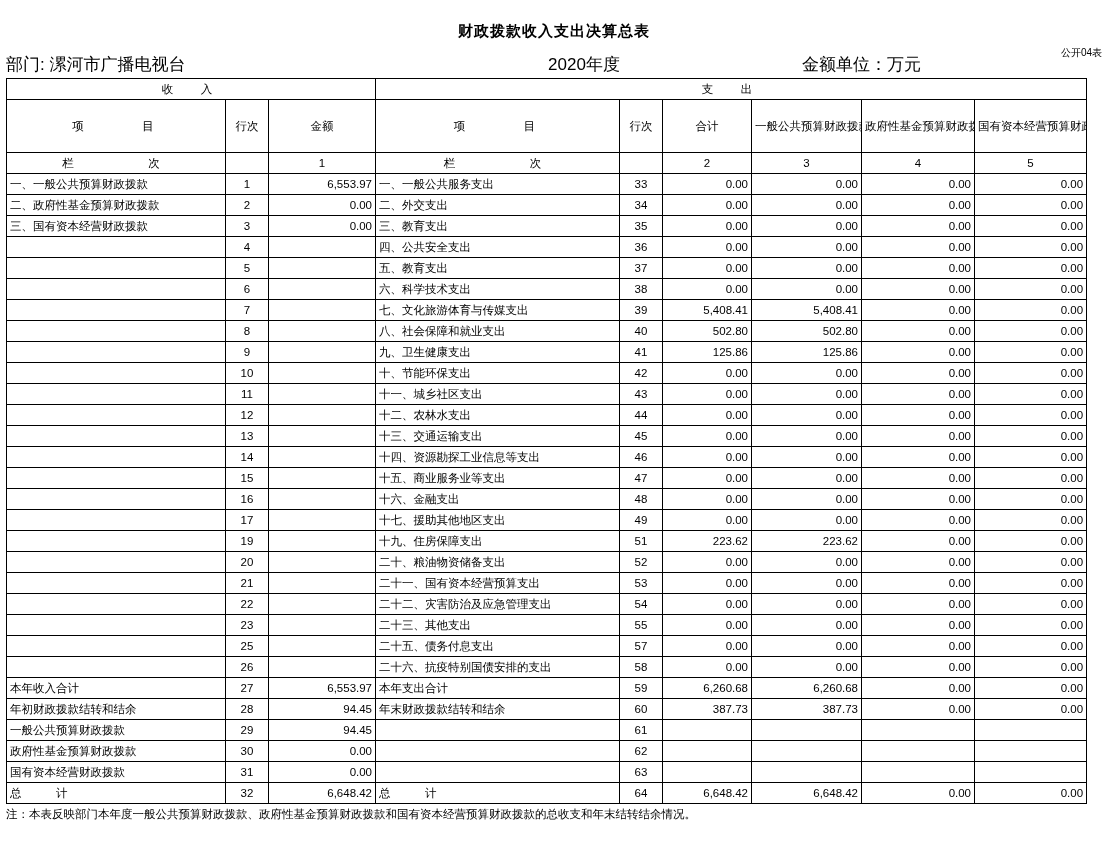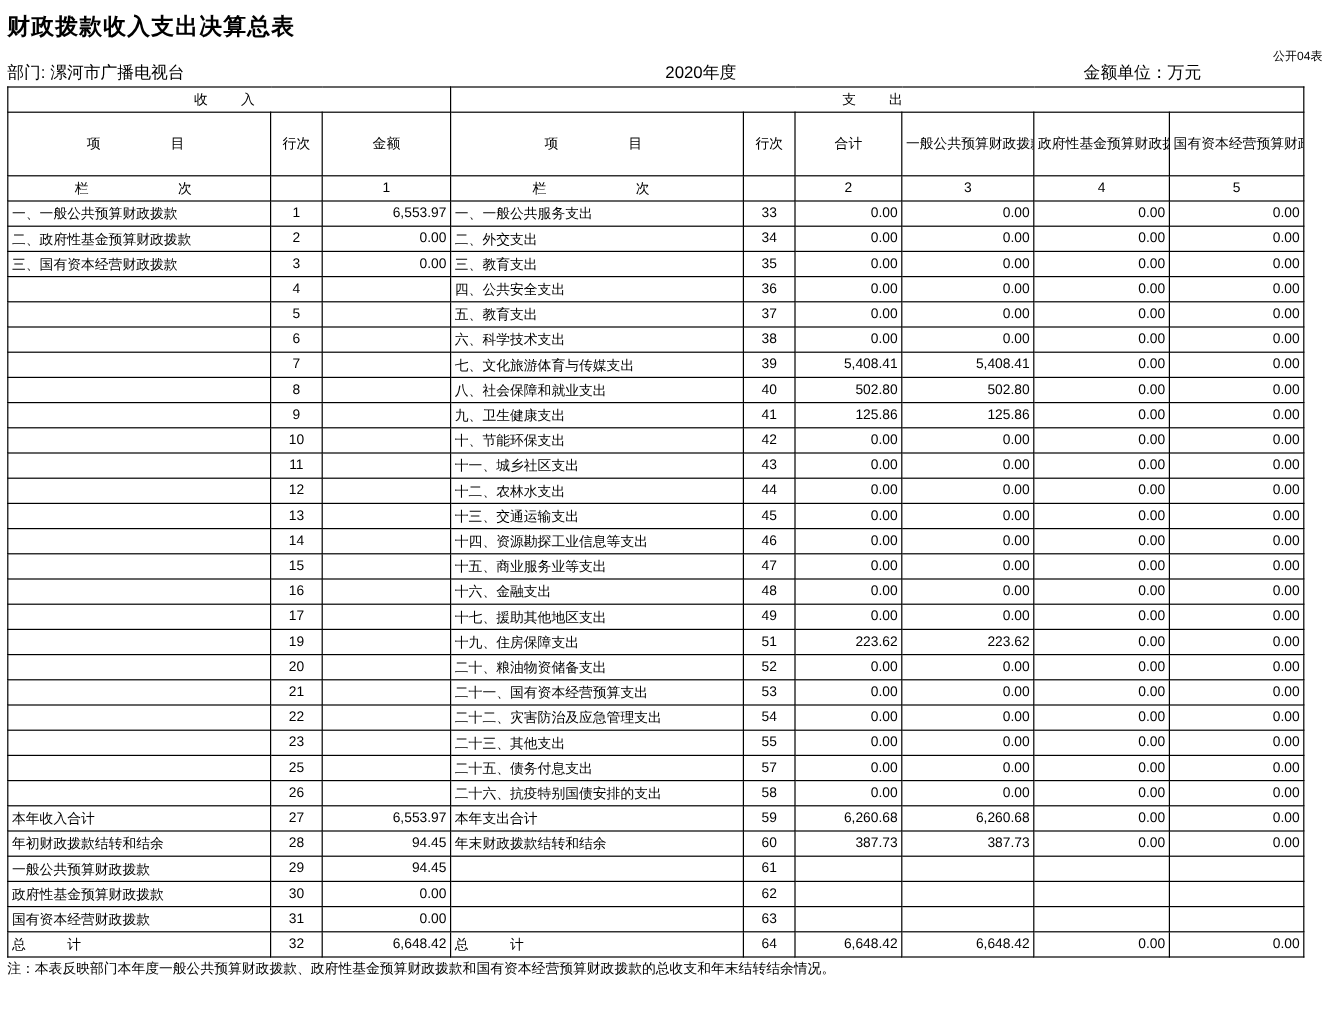--- a/index.html
+++ b/index.html
@@ -6,42 +6,42 @@
   body{
     width:1108px;height:846px;
     background:#ffffff;
     font-family:"Liberation Sans","DejaVu Sans",sans-serif;
     color:#000;
     font-size:12px;
     -webkit-font-smoothing:none;
   }
   .page{position:relative;width:1108px;height:846px;box-sizing:border-box;padding:0 6px;}
   .title{
-    text-align:left;
-    font-size:19px;
+    text-align:center;
+    font-size:15px;
     font-weight:bold;
     letter-spacing:1px;
-    padding-top:9px;
+    padding-top:22px;
     padding-bottom:4px;
   }
   .subline{
     display:flex;justify-content:space-between;align-items:flex-end;
     font-size:10px;
     height:15px;
   }
   .subline .right{text-align:right;}
   .meta-row{
     display:flex;align-items:flex-end;
-    font-size:14px;
+    font-size:17px;
     height:16px;
     position:relative;
   }
   .meta-dept{width:360px;}
   .meta-year{flex:1;text-align:center;}
-  .meta-unit{width:300px;text-align:center;}
+  .meta-unit{width:300px;text-align:left;}
 
   table.main{
     border-collapse:collapse;
     width:934px;
     table-layout:fixed;
     margin-top:2px;
   }
   table.main td, table.main th{
     border:1px solid #000;
     font-weight:normal;

